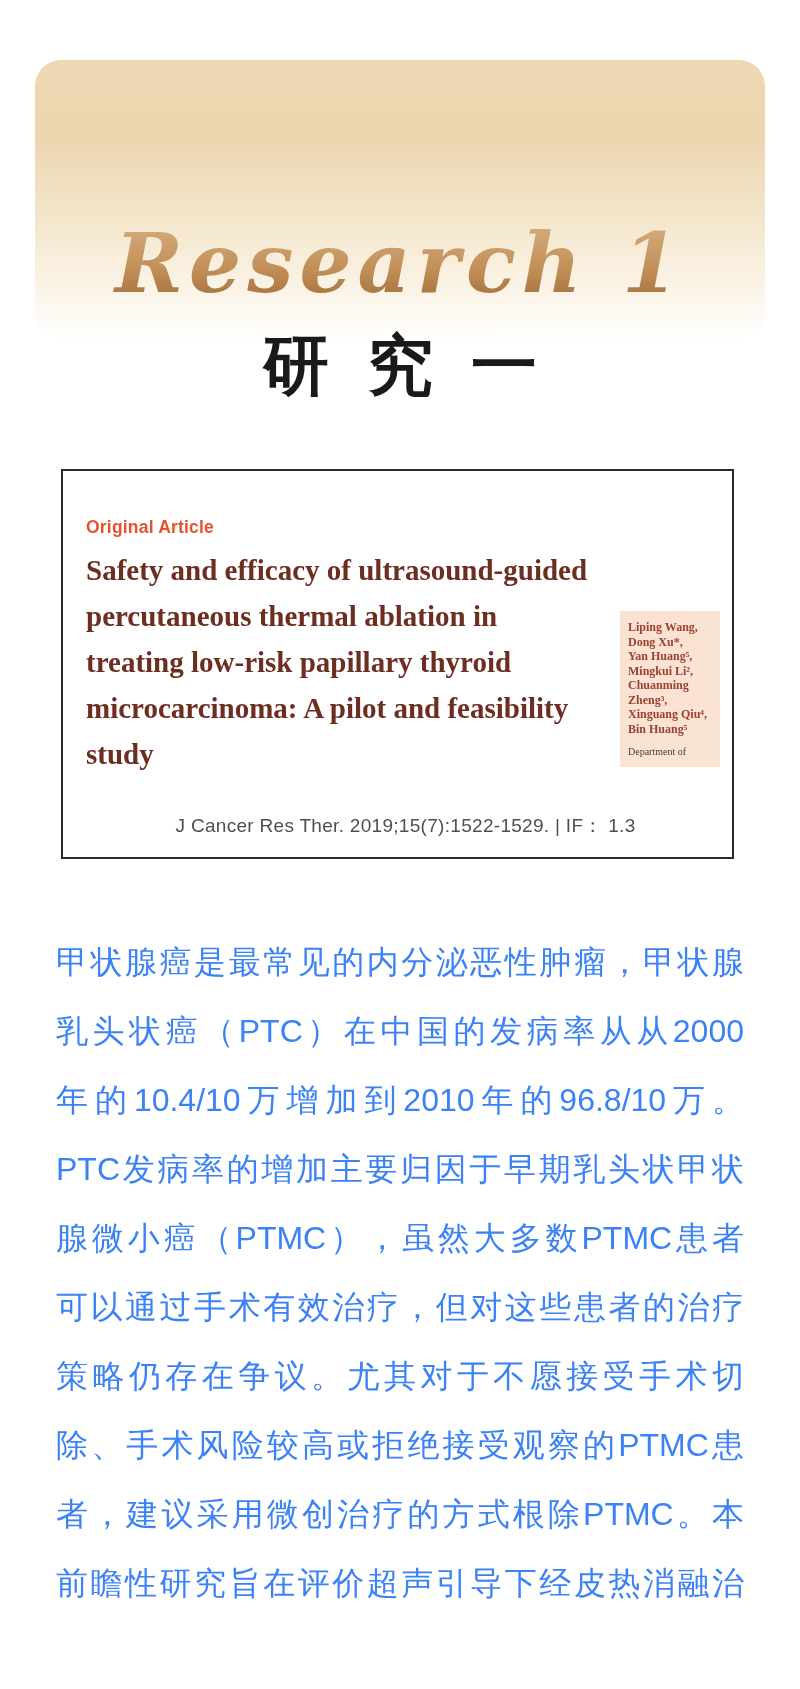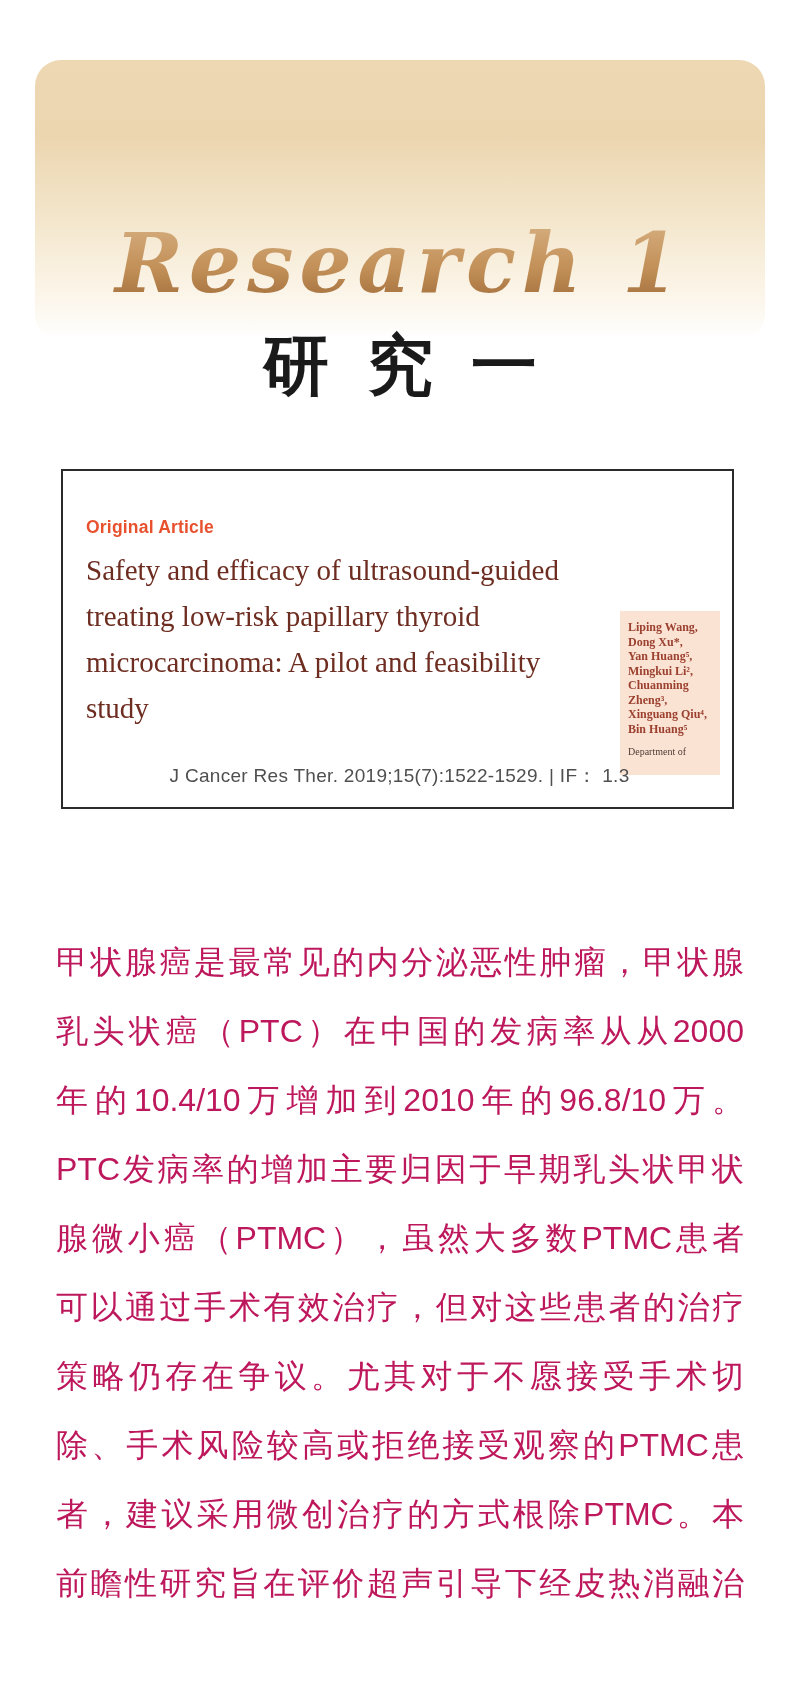--- a/index.html
+++ b/index.html
@@ -13,57 +13,58 @@
         font-family:"DejaVu Serif", serif;font-style:italic;font-weight:700;
         font-size:82px;line-height:96px;letter-spacing:6px;
         background:linear-gradient(180deg,#d9b386 0%,#c29058 55%,#9c6736 100%);
         -webkit-background-clip:text;background-clip:text;color:transparent;margin-top:17px;}
   .hero-cn{position:absolute;left:0;top:232px;width:100%;text-align:center;
         font-family:"Liberation Serif","DejaVu Serif", serif;font-weight:700;
         font-size:66px;line-height:84px;color:#1a1a1a;
         letter-spacing:38px;text-indent:38px;margin-top:32px;}
 
   
-  .card{position:absolute;left:61px;top:469px;width:673px;height:340px;background:#ffffff;
+  .card{position:absolute;left:61px;top:469px;width:673px;height:390px;background:#ffffff;
         border:2px solid #2b2b2b;box-sizing:border-box;}
   .card-label{position:absolute;left:23px;top:46px;
         font-size:17.5px;font-weight:700;color:#e8512e;letter-spacing:0.2px;}
   .card-title{position:absolute;left:23px;top:76px;width:545px;
-        font-family:"Liberation Serif","DejaVu Serif", serif;font-weight:400;
+        font-family:"Liberation Serif","DejaVu Serif", serif;font-weight:700;
         font-size:29px;line-height:46px;color:#6e2d21;}
   .authors-box{position:absolute;left:557px;top:140px;width:100px;box-sizing:border-box;
-        background:#fbe3d4;padding:9px 7px 18px 8px;}
+        background:#fbe3d4;padding:9px 7px 10px 8px;}
   .author-line{font-family:"Liberation Serif","DejaVu Serif", serif;font-weight:700;
         font-size:12px;line-height:14.5px;color:#9c4130;}
   .affiliation{margin-top:10px;font-family:"Liberation Serif","DejaVu Serif", serif;
         font-size:10px;color:#4e3b33;}
-  .citation{position:absolute;left:2px;bottom:18px;width:100%;text-align:center;
+  .citation{position:absolute;left:8px;bottom:18px;width:100%;text-align:center;
         font-size:19px;color:#4f4f4f;letter-spacing:0.3px;}
 
   
   .body-text{position:absolute;left:56px;top:928px;width:688px;
-        font-size:32px;line-height:69px;color:#be185d;}
+        font-size:32px;line-height:69px;color:#3b82f6;}
   .para-line{text-align:justify;text-align-last:justify;}
   .para-line.is-last{text-align:last left;text-align-last:left;}
 </style>
 </head>
 <body>
 
 <div id="stage">
 
   <div class="hero">
     <div class="hero-script">Research 1</div>
     <div class="hero-cn">研究一</div>
   </div>
 
   <div class="card">
     <div class="card-label">Original Article</div>
 
     <div class="card-title">
         <div class="title-line">Safety and efficacy of ultrasound-guided</div>
+        <div class="title-line">percutaneous thermal ablation in</div>
         <div class="title-line">treating low-risk papillary thyroid</div>
         <div class="title-line">microcarcinoma: A pilot and feasibility</div>
         <div class="title-line is-last">study</div>
       </div>
 
     <div class="authors-box">
       <div>
           <div class="author-line">Liping Wang,</div>
           <div class="author-line">Dong Xu*,</div>
           <div class="author-line">Yan Huang⁵,</div>

